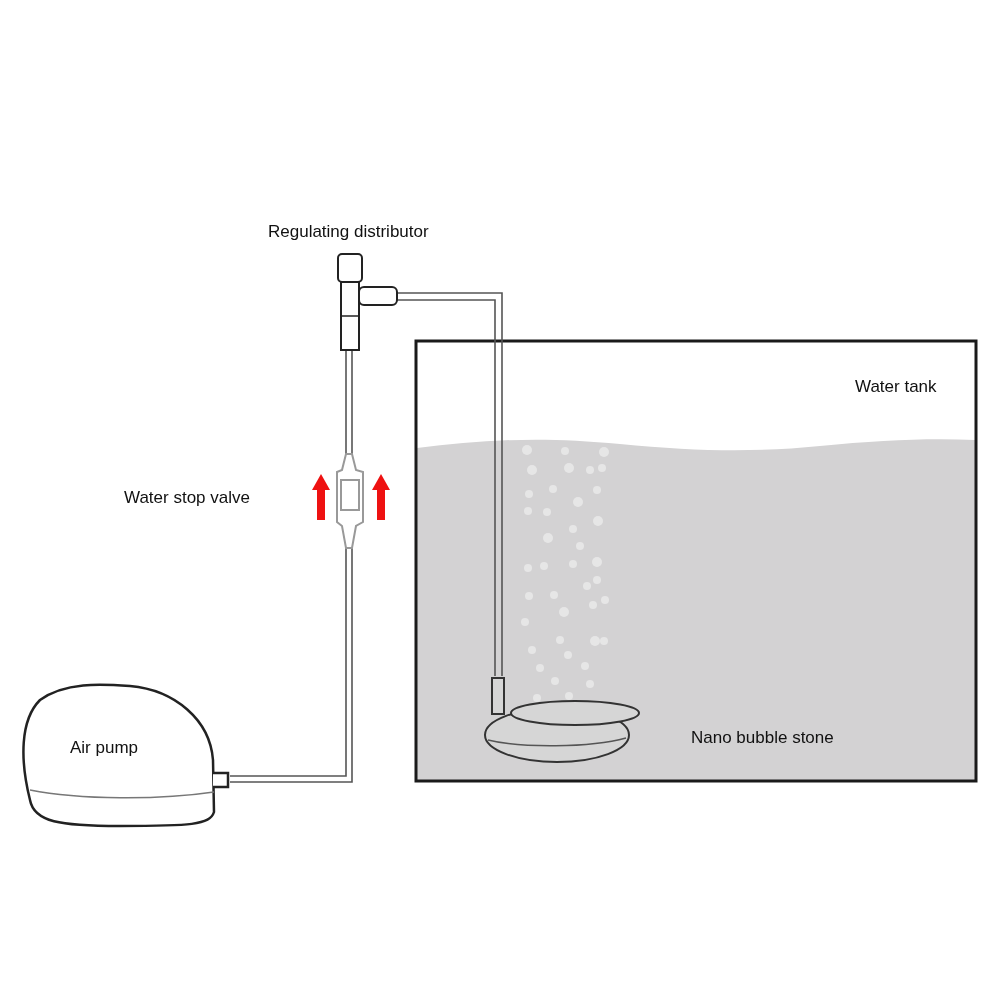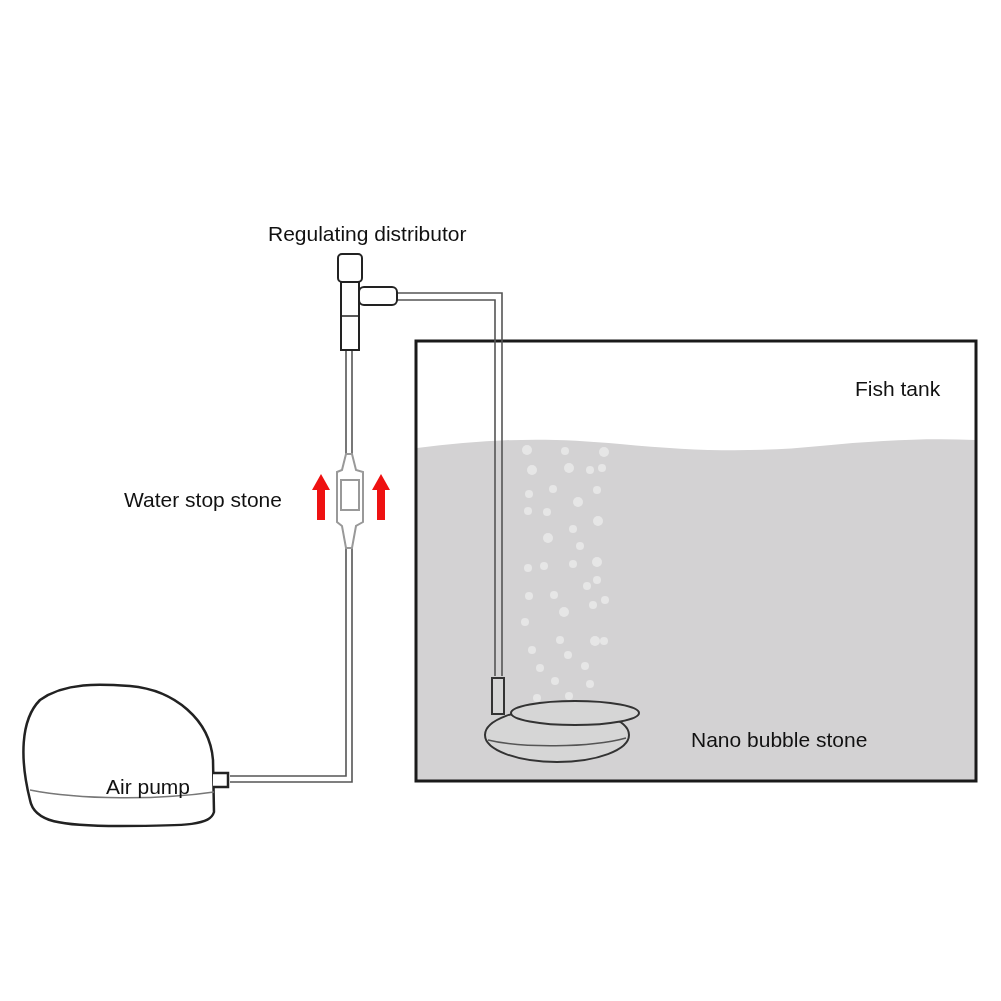--- a/index.html
+++ b/index.html
@@ -1,18 +1,18 @@
 <!DOCTYPE html>
 <html><head>
   <meta charset="utf-8">
   <style>
     html, body { margin: 0; padding: 0; background: #ffffff; }
     body { width: 1001px; height: 1001px; position: relative; overflow: hidden; font-family: "Liberation Sans", sans-serif; }
     svg.diagram { position: absolute; left: 0; top: 0; width: 1001px; height: 1001px; }
-    .label { position: absolute; font-family: "Liberation Sans", sans-serif; font-size: 21px; color: #111; white-space: nowrap; line-height: 1; }
+    .label { position: absolute; font-family: "Liberation Sans", sans-serif; font-size: 17px; color: #111; white-space: nowrap; line-height: 1; }
   </style>
 </head>
 <body>
 
 <svg class="diagram" viewBox="0 0 1001 1001" xmlns="http://www.w3.org/2000/svg">
 
   <path d="M417,448 C480,440 540,436 620,444 C700,452 760,452 820,446 C880,440 930,438 975,440 L975,780 L417,780 Z" fill="#d3d2d3"></path>
 
   <g fill="#e6e6e6">
     <circle cx="527" cy="450" r="5"></circle>
@@ -98,16 +98,16 @@
 
   <g fill="#d6d6d6" stroke="#333" stroke-width="2">
     <rect x="492" y="678" width="12" height="36" fill="#d6d6d6"></rect>
     <ellipse cx="557" cy="735" rx="72" ry="27"></ellipse>
     <path d="M488,740 C520,748 590,748 626,738" fill="none" stroke="#555" stroke-width="1.5"></path>
     <ellipse cx="575" cy="713" rx="64" ry="12"></ellipse>
   </g>
 </svg>
 
 <div class="label" style="left:268px; top:223px;">Regulating distributor</div>
-<div class="label" style="left:124px; top:489px;">Water stop stone</div>
-<div class="label" style="left:70px; top:776px;margin-left:36px;">Air pump</div>
-<div class="label" style="left:855px; top:378px;">Fish tank</div>
+<div class="label" style="left:124px; top:489px;">Water stop valve</div>
+<div class="label" style="left:70px; top:739px;">Air pump</div>
+<div class="label" style="left:855px; top:378px;">Water tank</div>
 <div class="label" style="left:691px; top:729px;">Nano bubble stone</div>
 
 </body></html>

